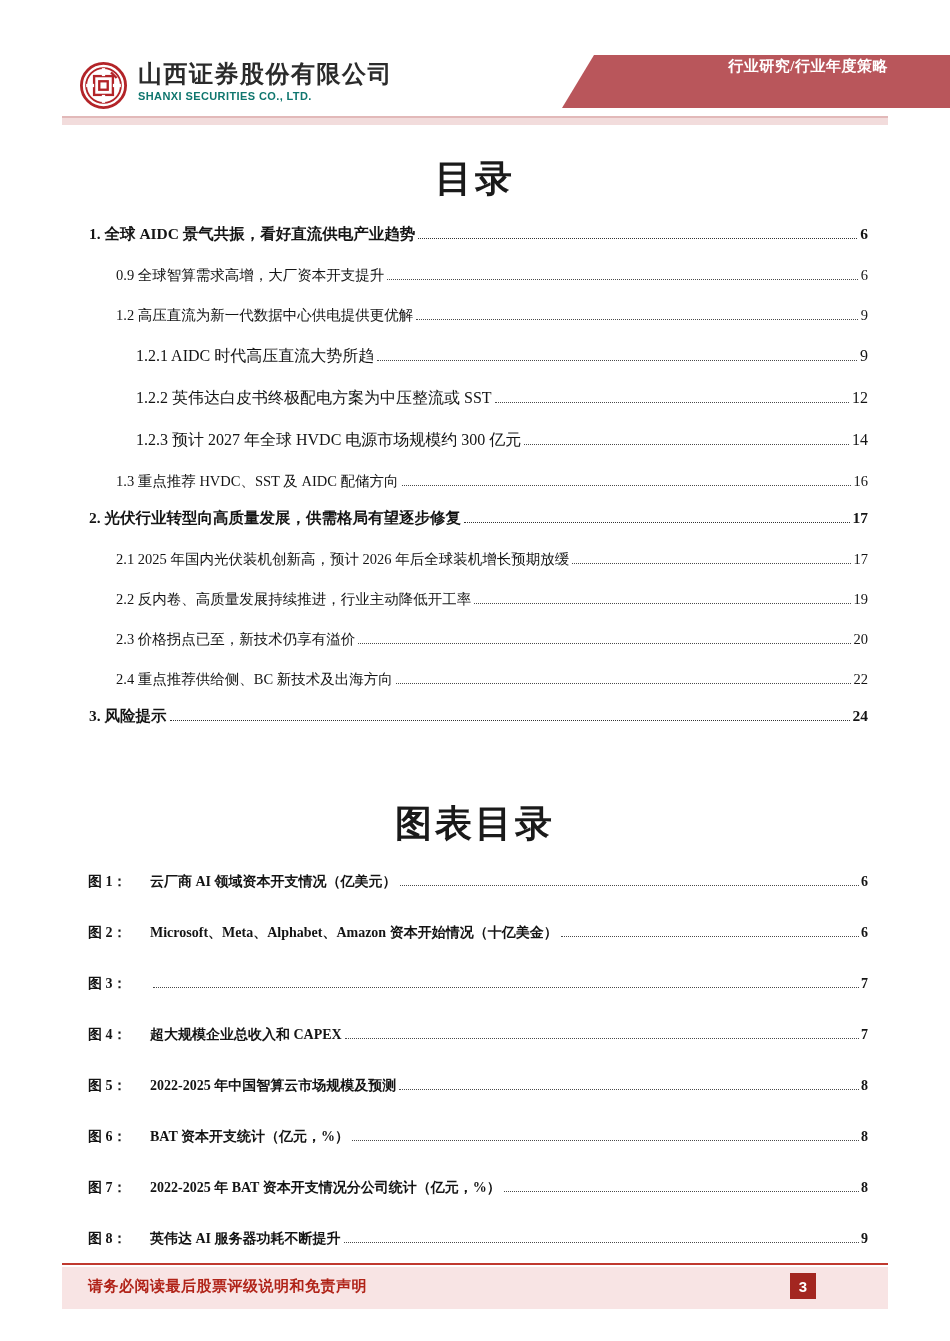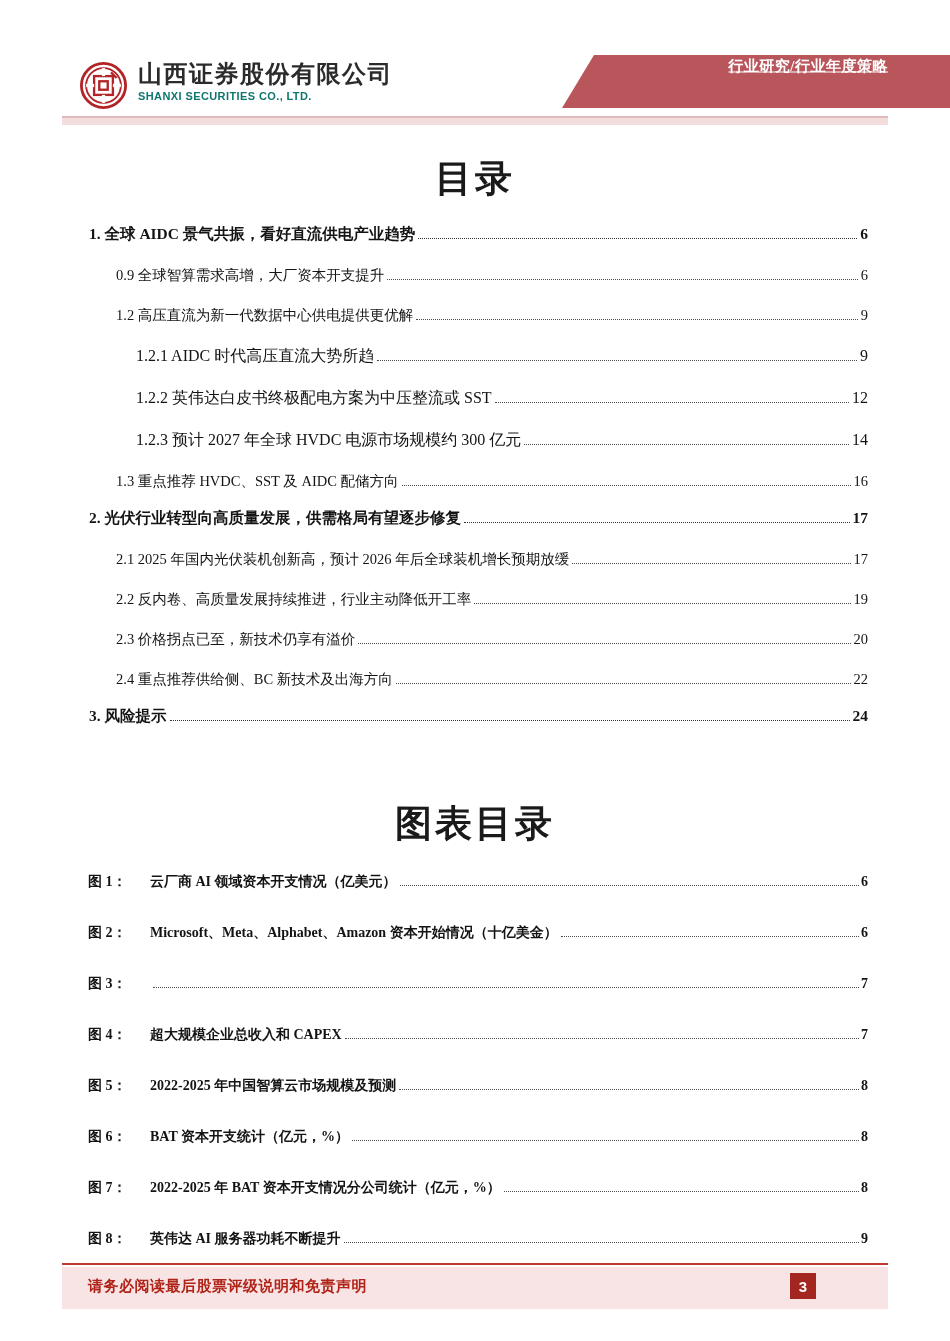--- a/index.html
+++ b/index.html
@@ -37,21 +37,20 @@
     position: absolute;
     right: 62px;
     top: 50%;
     transform: translateY(-50%);
     color: #ffffff;
     font-size: 15px;
     font-weight: bold;
     letter-spacing: 0.5px;
     font-family: "Liberation Serif", "DejaVu Serif", serif;
     white-space: nowrap;
-    text-decoration: underline;
   }
   .header-logo-wrap {
     position: absolute;
     left: 80px;
     top: 62px;
     display: flex;
     align-items: flex-start;
     gap: 11px;
   }
   .logo-mark {

